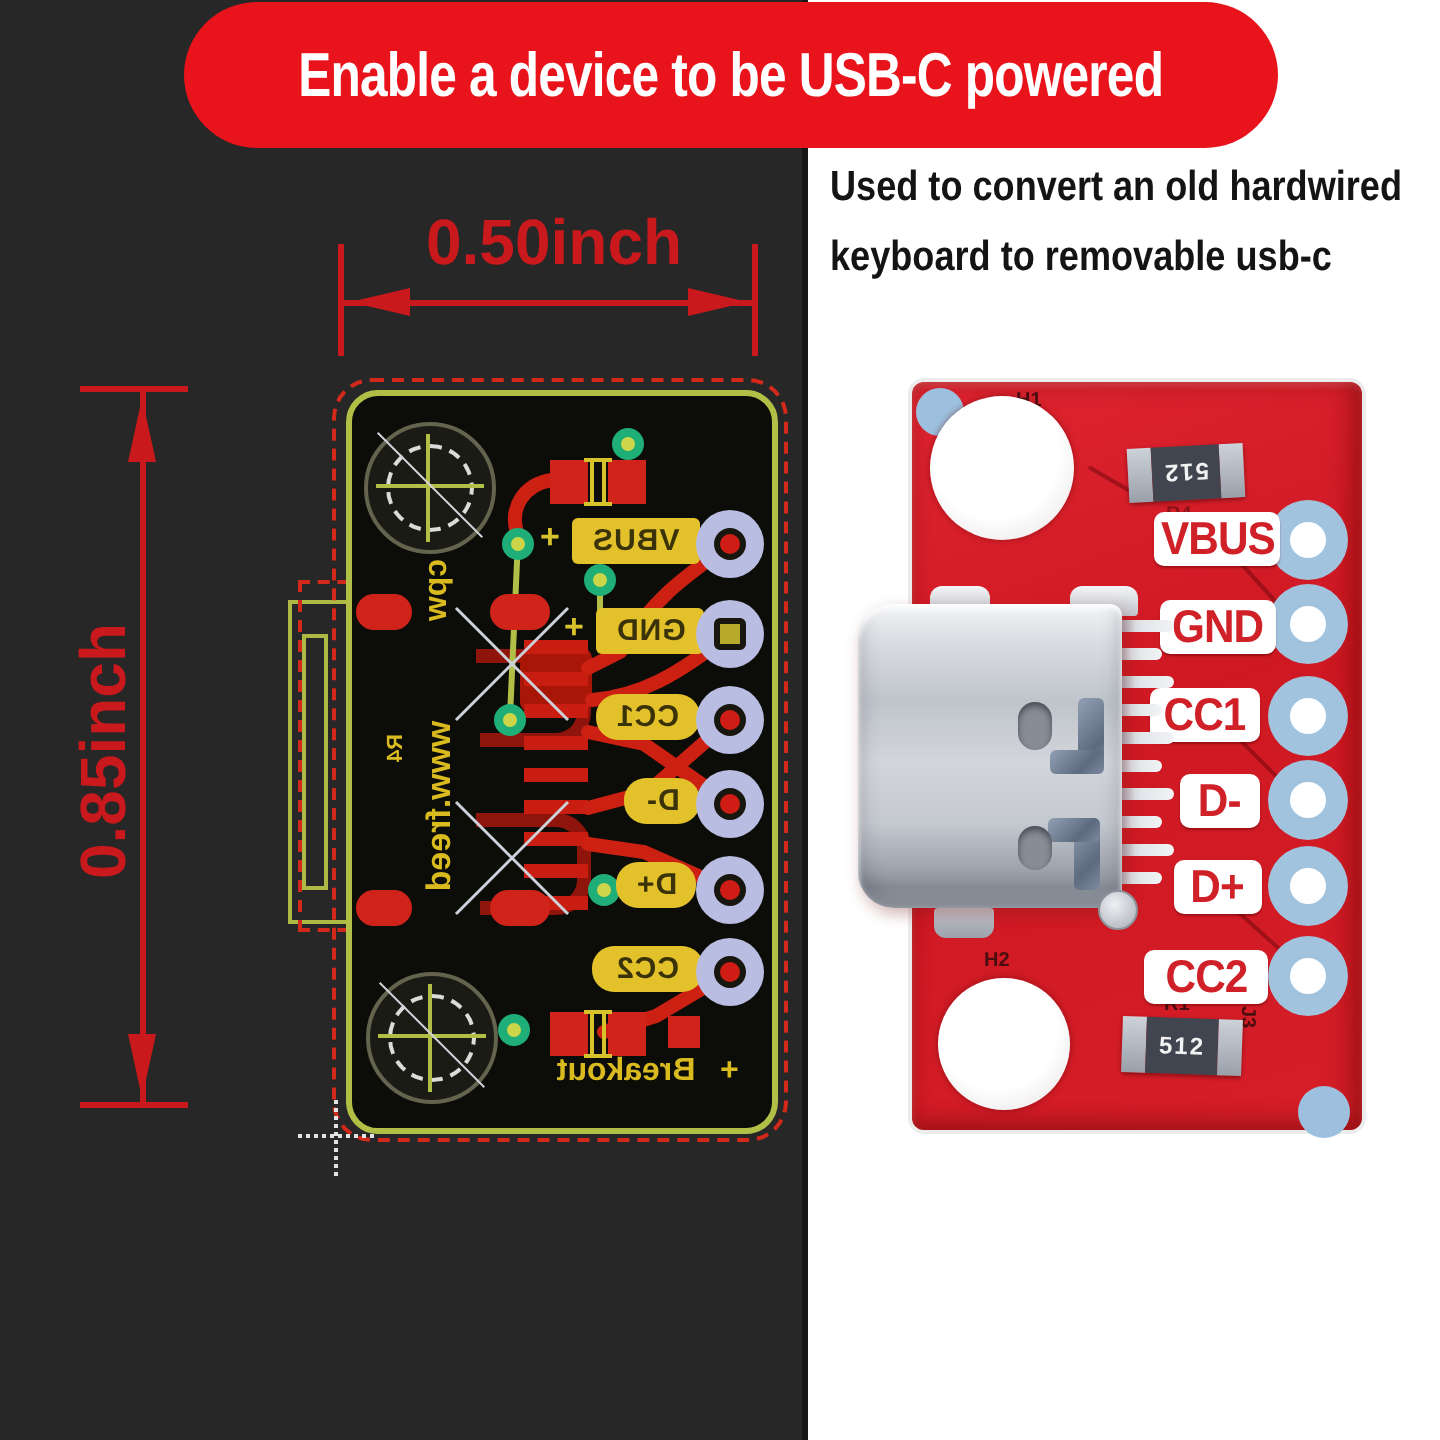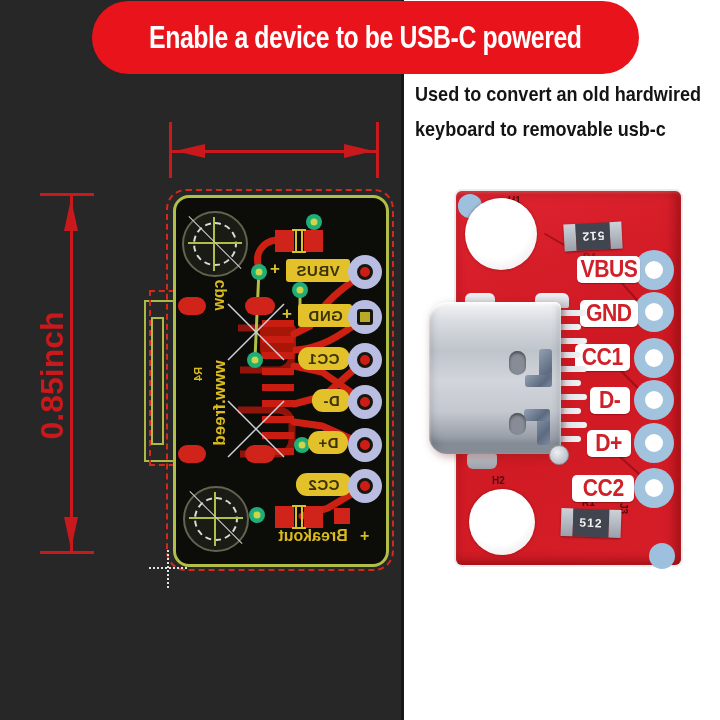--- a/index.html
+++ b/index.html
@@ -105,20 +105,21 @@
   #contact2{left:80px;top:120px;width:17px;height:22px;}
   #screw{position:absolute;left:120px;top:152px;width:18px;height:18px;border-radius:50%;z-index:4;background:radial-gradient(circle at 40% 35%,#eef0f3,#a8adb6);border:1px solid #8c919a;}
 </style>
 </head>
 <body>
 
 <div id="stage">
 
   <div id="dark-panel" class="abs">
 
+    <div id="dimh-label" class="abs dimred">0.50inch</div>
     <div id="dimh-tl" class="abs dline"></div>
     <div id="dimh-tr" class="abs dline"></div>
     <div id="dimh-line" class="abs dline"></div>
     <div id="dimh-al" class="abs"></div>
     <div id="dimh-ar" class="abs"></div>
 
     <div id="dimv-label" class="abs dimred">0.85inch</div>
     <div id="dimv-bt" class="abs dline"></div>
     <div id="dimv-bb" class="abs dline"></div>
     <div id="dimv-line" class="abs dline"></div>

